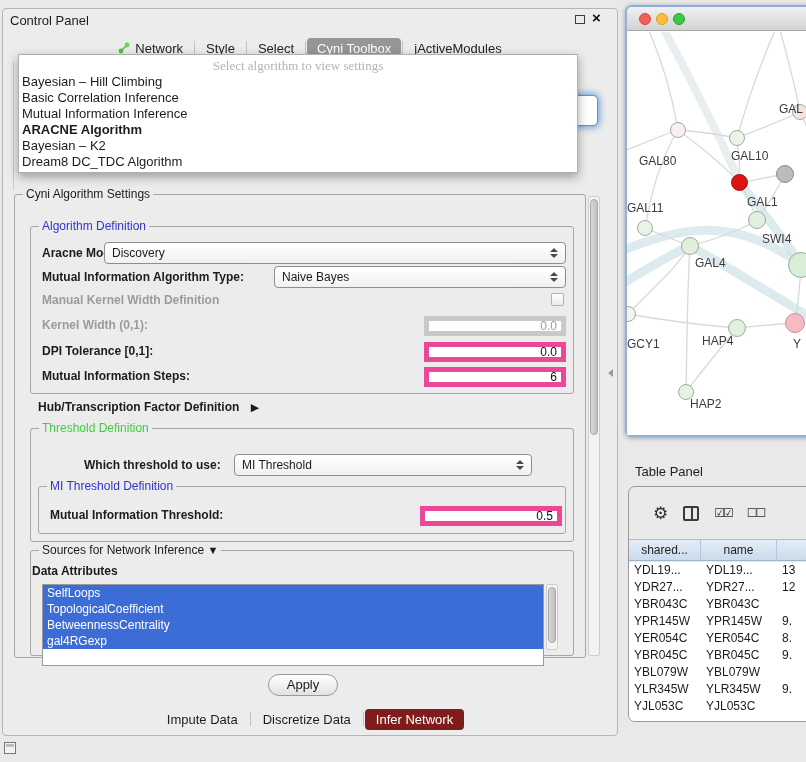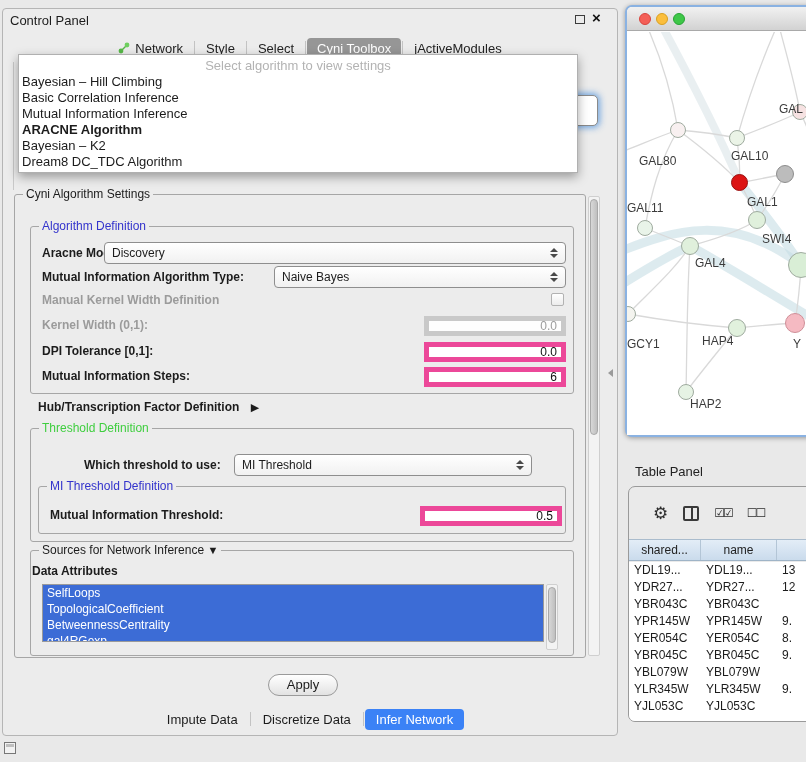--- a/index.html
+++ b/index.html
@@ -26,21 +26,21 @@
   
   .hidden-line { position: absolute; left: 13px; top: 62px; width: 1px; height: 128px; background: #c9c9c9; z-index: 1; }
   .hidden-combo { position: absolute; left: 452px; top: 95px; width: 146px; height: 31px;
                   border: 1px solid #8a8a8a; border-radius: 5px; background: #fff;
                   box-shadow: 0 0 6px 2px rgba(96,156,222,.85); z-index: 2; }
 
   
   .popup { position: absolute; left: 18px; top: 54px; width: 560px; height: 119px;
            background: #fff; border: 1px solid #b0b0b0; box-shadow: 0 4px 10px rgba(0,0,0,.35);
            z-index: 30; padding-top: 2px; }
-  .pph { height: 17px; line-height: 17px; text-align: center; color: #b3b3b3; font-size: 13px; }
+  .pph { height: 17px; line-height: 17px; text-align: center; color: #b3b3b3; font-size: 13px; font-family: Liberation Serif, serif; }
   .pitem { height: 16px; line-height: 16px; padding-left: 3px; font-size: 13px; }
   .pitem.sel { font-weight: bold; }
 
   
   .group { position: absolute; border: 1px solid #a6a6a6; border-radius: 3px; }
   .gtitle { position: absolute; top: -8px; left: 8px; background: #ececec; padding: 0 3px;
             font-size: 12px; white-space: nowrap; }
   .t-blue { color: #3333cc; }
   .t-green { color: #3fce3f; }
 
@@ -71,21 +71,21 @@
   .vthumb { position: absolute; left: 1px; right: 1px; background: linear-gradient(90deg, #d8d8d8, #bfbfbf);
             border: 1px solid #a8a8a8; border-radius: 6px; }
 
   .applybtn { position: absolute; left: 268px; top: 674px; width: 70px; height: 22px;
               border: 1px solid #9a9a9a; border-radius: 11px; background: linear-gradient(#ffffff, #e2e2e2);
               font-size: 13px; text-align: center; line-height: 20px; }
 
   .bottabs { position: absolute; left: 2px; top: 708px; width: 616px; height: 22px;
              display: flex; justify-content: center; align-items: center; }
   .btab { padding: 3px 11px; font-size: 13px; white-space: nowrap; }
-  .btab.sel { background: #3b82f6; color: #fff; border-radius: 4px; }
+  .btab.sel { background: #7f1d1d; color: #fff; border-radius: 4px; }
 
   .split-arrow { position: absolute; left: 608px; top: 369px; width: 0; height: 0;
                  border-top: 4px solid transparent; border-bottom: 4px solid transparent;
                  border-right: 5px solid #9a9a9a; }
 
   .mini-icon { position: absolute; left: 4px; top: 742px; width: 12px; height: 12px;
                border: 1px solid #777; background: #f2f2f2; }
   .mini-icon::before { content: ""; position: absolute; left: 1px; top: 1px; right: 1px; height: 3px; background: #bfbfbf; }
 
   
@@ -232,21 +232,21 @@
   <div class="rowlbl" style="left:50px; top:505px; line-height:20px;">Mutual Information Threshold:</div>
   <input class="field" style="left: 420px; top: 506px; width: 142px; height: 20px;" value="0.5">
 
   <div class="group" style="left:30px; top:550px; width:544px; height:106px;">
     <span class="gtitle">
       <span>Sources for Network Inference</span>
       <span class="expander">▼</span>
     </span>
   </div>
   <div class="rowlbl" style="left:32px; top:562px; line-height:18px;">Data Attributes</div>
-  <div class="srclist" style="left:42px; top:584px; width:502px; height:58px;">
+  <div class="srclist" style="left:42px; top:584px; width:502px; height:82px;">
     <div class="srcitem">SelfLoops</div>
     <div class="srcitem">TopologicalCoefficient</div>
     <div class="srcitem">BetweennessCentrality</div>
     <div class="srcitem">gal4RGexp</div>
   </div>
   <div class="vscroll" style="left:546px; top:584px; width:12px; height:66px;">
     <div class="vthumb" style="top:2px; height:56px;"></div>
   </div>
 
   <div class="applybtn">Apply</div>

